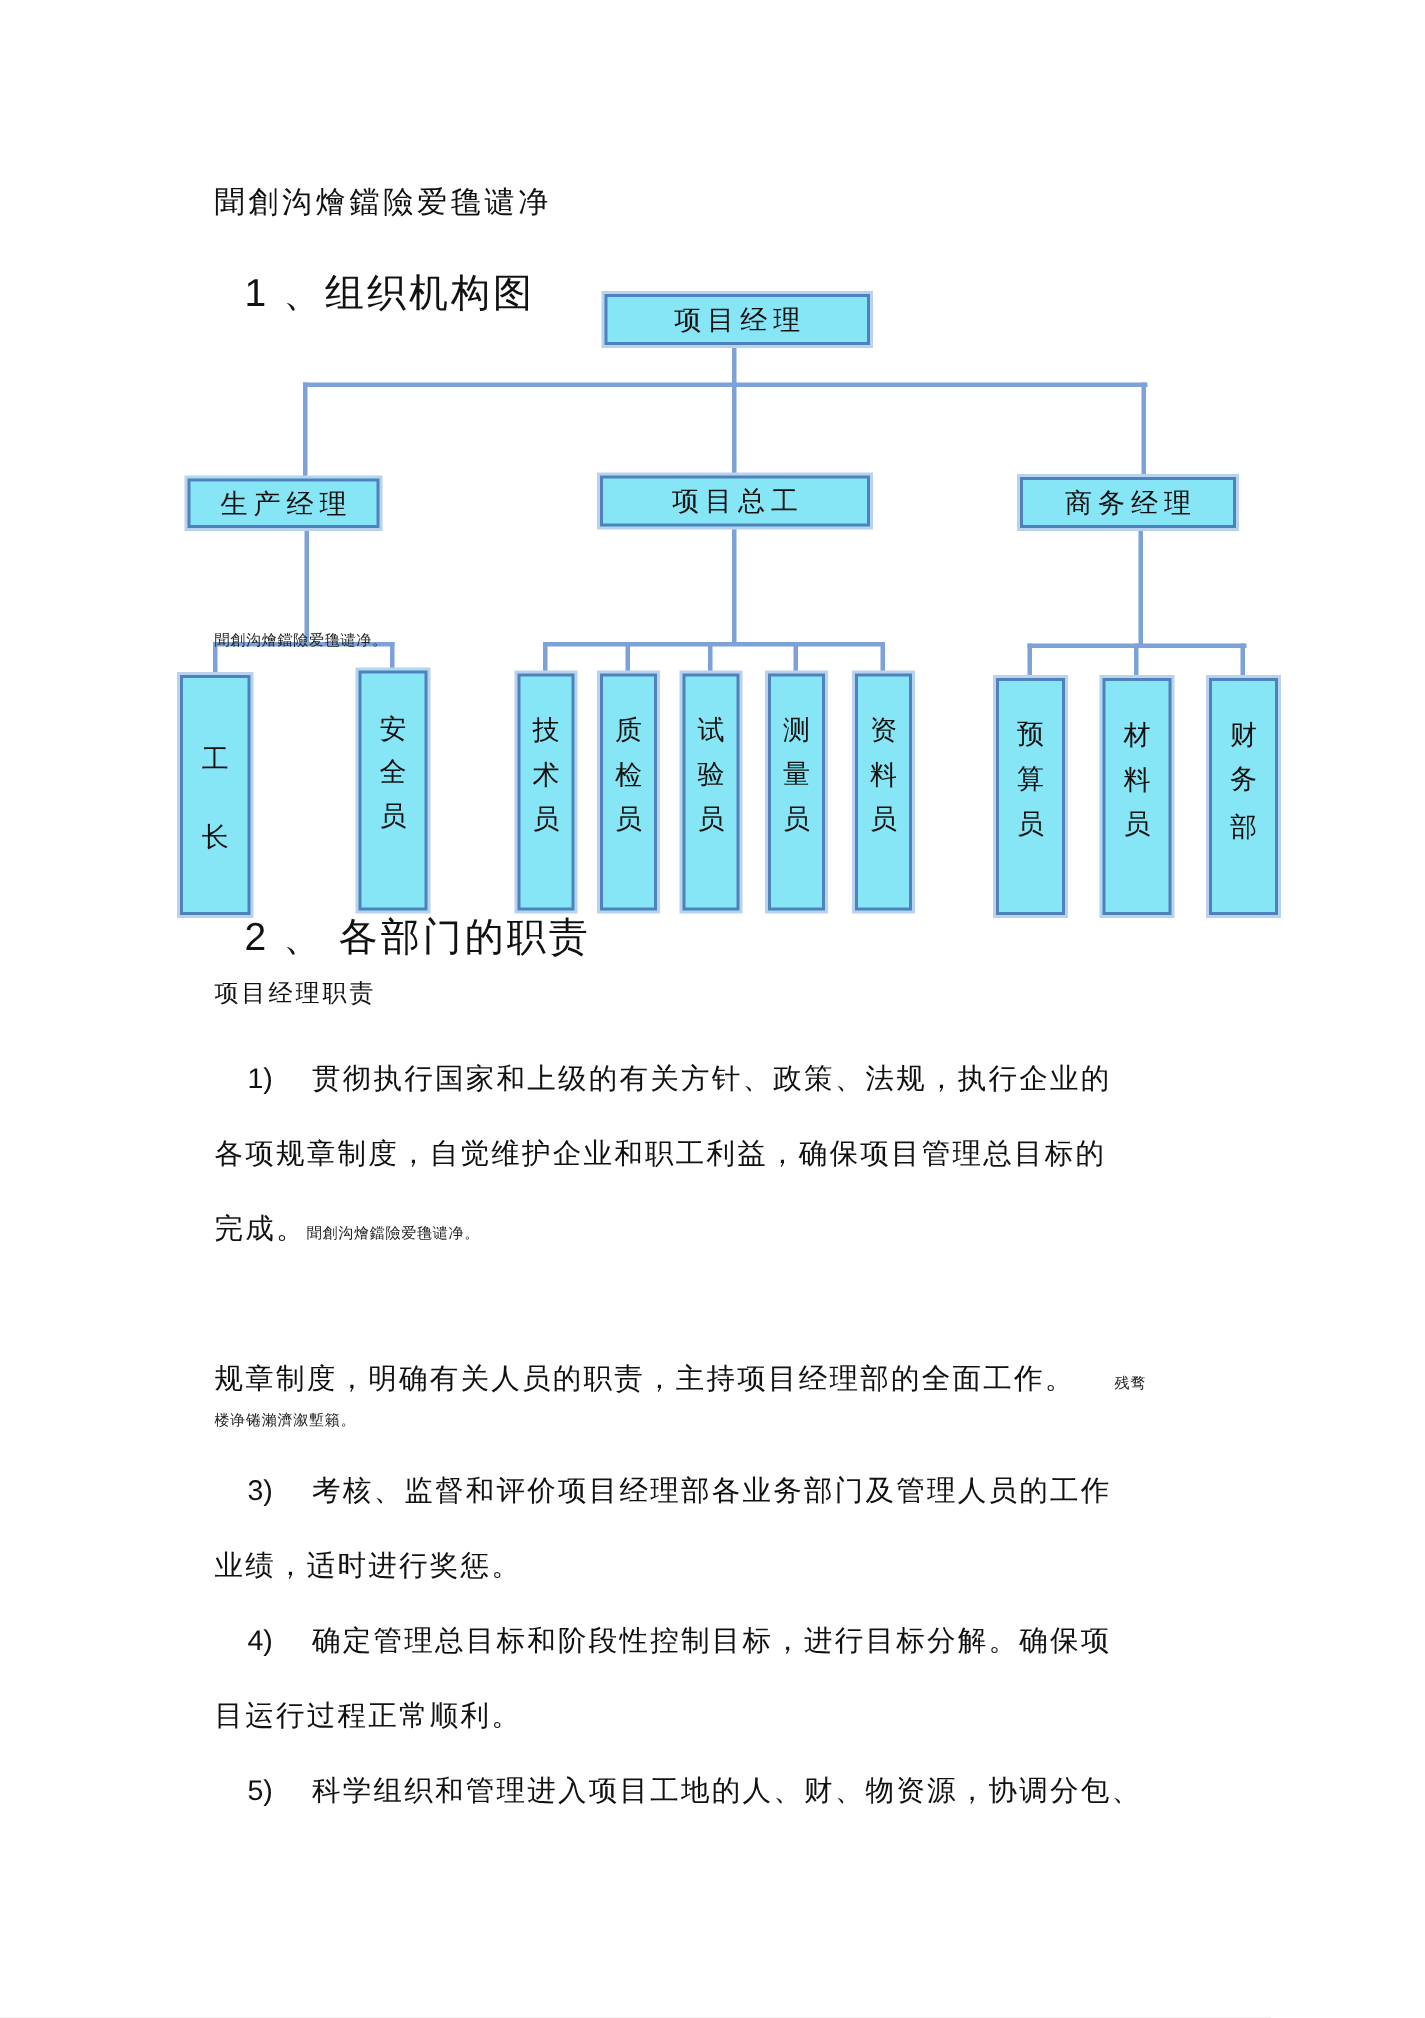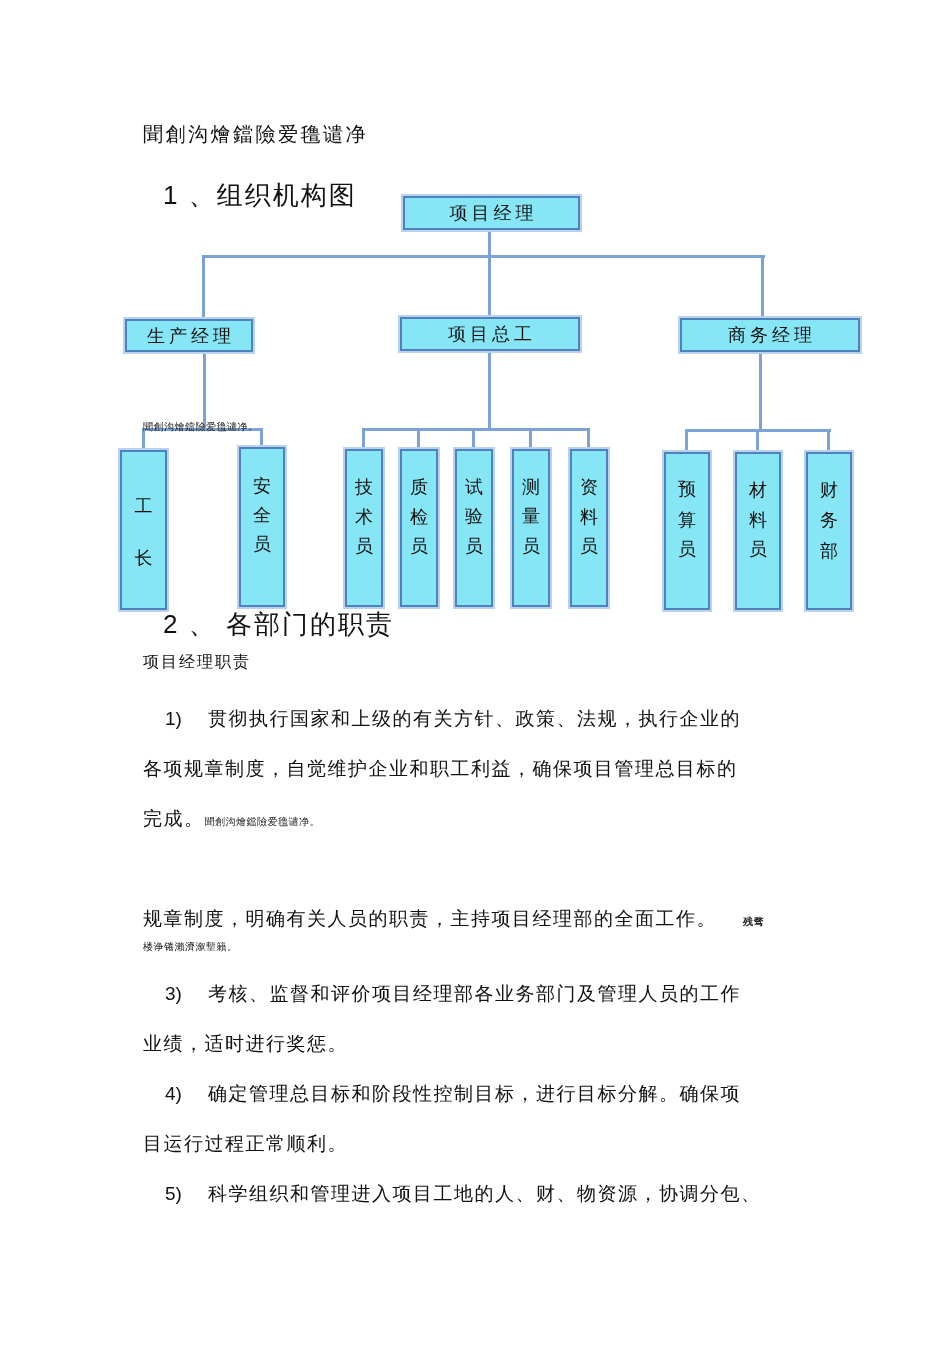--- a/index.html
+++ b/index.html
@@ -52,21 +52,21 @@
   }
   .v3 .vlabel { letter-spacing: 30px; padding-top: 12px; }
   .v2 .vlabel { letter-spacing: 50px; padding-top: 32px; }
   
   .tl {
     position: absolute;
     font-size: 19px; letter-spacing: 1.5px; white-space: nowrap;
   }
   .num { display: inline-block; width: 43px; letter-spacing: 0; }
   .noise { font-size: 10px; letter-spacing: 0.5px; color: #222; }
-  .noise-inline { font-size: 10px; letter-spacing: 0.5px; margin-left: 26px; color: #222; font-weight: bold; }
+  .noise-inline { font-size: 10px; letter-spacing: 0.5px; margin-left: 26px; color: #222; }
   .noise-abs { position: absolute; font-size: 10px; letter-spacing: 0.5px; color: #222; white-space: nowrap; }
 </style>
 </head>
 <body>
 
 <div class="page">
 
   <div class="title">聞創沟燴鐺險爱氇谴净</div>
   <div class="heading" style="left:163px;top:178px;">1 、组织机构图</div>
 
@@ -98,21 +98,21 @@
   <div class="hbox" style="left:403px;top:196px;width:177px;height:34px">
     <span class="hlabel">项目经理</span>
   </div>
 
   <div class="hbox" style="left:125px;top:319px;width:128px;height:33px">
     <span class="hlabel">生产经理</span>
   </div>
   <div class="hbox" style="left:400px;top:317px;width:180px;height:34px">
     <span class="hlabel">项目总工</span>
   </div>
-  <div class="hbox" style="left:680px;top:318px;width:180px;height:34px">
+  <div class="hbox" style="left:680px;top:318px;width:144px;height:34px">
     <span class="hlabel">商务经理</span>
   </div>
 
   <div class="vbox v2" style="left:120px;top:450px;width:47px;height:160px">
     <span class="vlabel">工长</span>
   </div>
   <div class="vbox v3" style="left:239px;top:447px;width:46px;height:160px">
     <span class="vlabel">安全员</span>
   </div>
 

